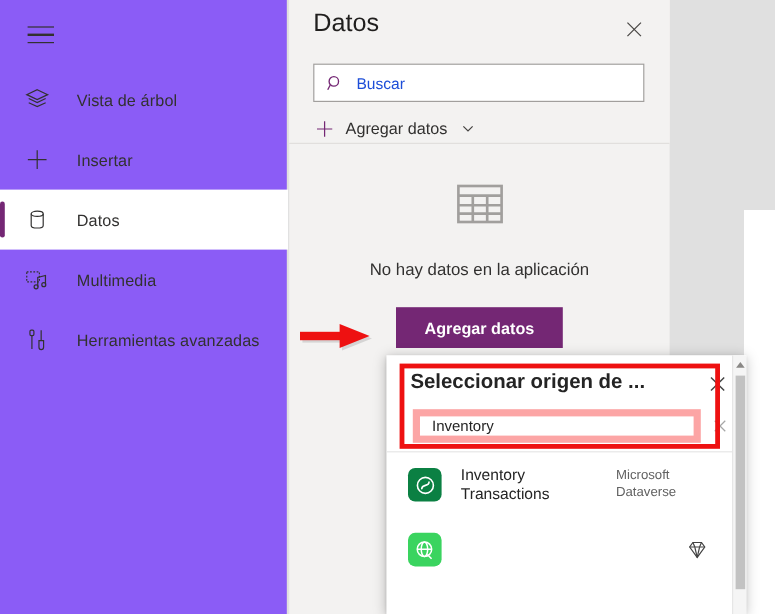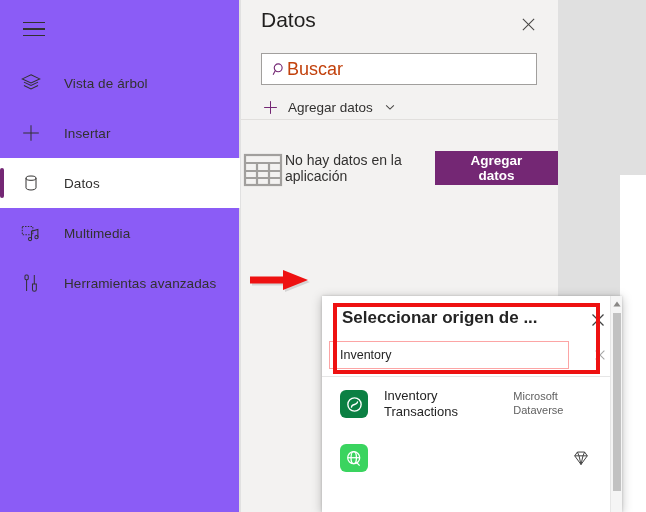--- a/index.html
+++ b/index.html
@@ -133,22 +133,23 @@
     cursor: text;
   }
   .search-icon {
     margin-left: 9px;
     width: 16px; height: 16px;
     display: flex; align-items: center; justify-content: center;
     color: #742774;
     flex: 0 0 16px;
   }
   .search-ph {
-    font-size: 18px;
-    color: #c2410c;
+    margin-left: 10px;
+    font-size: 13px;
+    color: #1d4ed8;
   }
   .add-data-cmd {
     position: absolute;
     left: 20px; top: 93px;
     height: 28px;
     display: flex; align-items: center;
     cursor: pointer;
   }
   .plus-icon {
     width: 18px; height: 18px;
@@ -165,21 +166,21 @@
     width: 14px; height: 14px;
     display: flex; align-items: center; justify-content: center;
     color: #484644;
   }
 
   .empty-state {
     position: absolute;
     left: 0; top: 120px;
     width: 317px;
     display: flex;
-    flex-direction: row;
+    flex-direction: column;
     align-items: center;
   }
   .table-icon {
     margin-top: 28px;
     width: 44px; height: 44px;
     color: #a19f9d;
   }
   .empty-text {
     margin-top: 24px;
     font-size: 14px;
@@ -231,23 +232,23 @@
   .dialog-close {
     position: absolute;
     right: 12px; top: 12px;
     width: 24px; height: 24px;
     display: flex; align-items: center; justify-content: center;
     color: #424242;
     cursor: pointer;
   }
   .dialog-search {
     position: absolute;
-    left: 7px; top: 45px;
+    left: 22px; top: 45px;
     width: 240px; height: 28px;
-    border: 1px solid #fca5a5;
+    border: 6px solid #fca5a5;
     background: #fff;
     box-sizing: border-box;
     display: flex; align-items: center;
     cursor: text;
   }
   .dialog-search .val {
     margin-left: 10px;
     font-size: 12.5px;
     color: #242424;
   }

